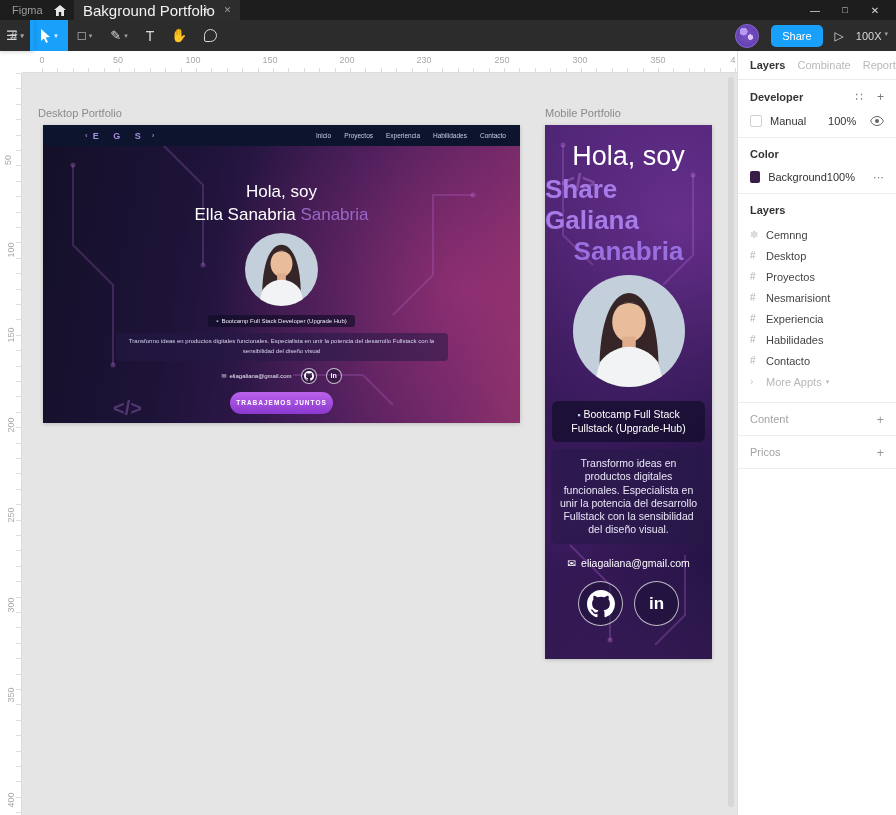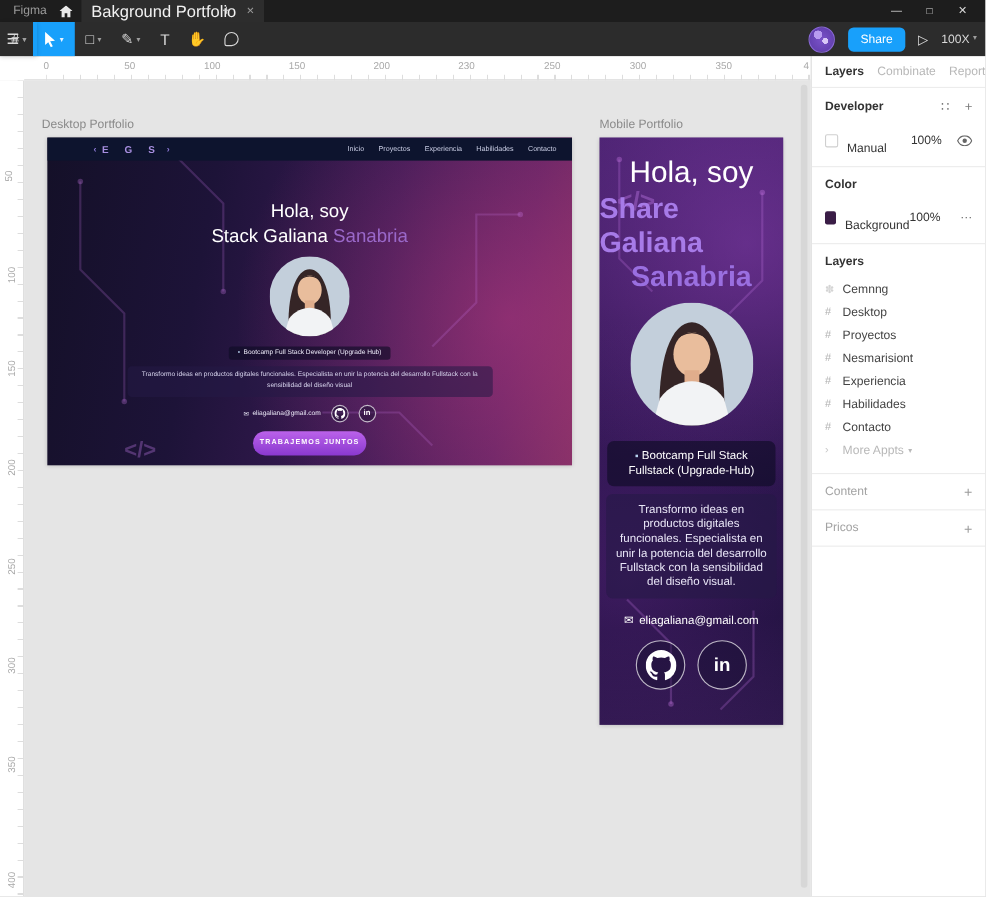--- a/index.html
+++ b/index.html
@@ -117,21 +117,21 @@
   .p-tabs { height:29px; display:flex; align-items:center; gap:12px; padding:0 12px; border-bottom:1px solid #ececec; }
   .p-tab { color:#b8b8b8; cursor:pointer; } .p-tab.active { color:#333; font-weight:bold; }
   .p-sec { padding:10px 12px; border-bottom:1px solid #ececec; }
   .p-title-row { display:flex; align-items:center; }
   .p-title { font-weight:bold; color:#333; }
   .p-title-icons { margin-left:auto; display:flex; gap:14px; color:#7a7a7a; font-size:12px; }
   .p-title-icons span { cursor:pointer; }
   .p-row { margin-top:11px; display:flex; align-items:center; }
   .checkbox { width:12px; height:12px; border:1px solid #cfcfcf; border-radius:2px; background:#fff; cursor:pointer; }
   .swatch { width:12px; height:12px; border-radius:2px; cursor:pointer; }
-  .p-row .lbl { margin-left:8px;margin-top:14px; }
+  .p-row .lbl { margin-left:8px; }
   .p-row .pct { margin-left:22px; color:#333; }
   .p-row .trail { margin-left:auto; color:#666; cursor:pointer; display:flex; align-items:center; }
   .layer-item { display:flex; align-items:center; height:21px; cursor:pointer; }
   .layer-item .ic { width:16px; color:#b0b0b0; font-size:10px; }
   .layer-item .ic.faint { color:#d4d4d4; }
   .layer-item .nm { color:#444; }
   .layer-more { display:flex; align-items:center; height:21px; color:#b8b8b8; cursor:pointer; gap:4px; }
   .layer-more .arr { color:#c8c8c8; font-size:10px; width:12px; }
   .layer-more .chev { font-size:7px; }
   .p-empty { padding:0 12px; height:33px; display:flex; align-items:center; border-bottom:1px solid #ececec; color:#a3a3a3; }
@@ -265,21 +265,21 @@
           <span>Inicio</span>
           <span>Proyectos</span>
           <span>Experiencia</span>
           <span>Habilidades</span>
           <span>Contacto</span>
         </div>
       </div>
       <div class="d-body">
         <div class="d-greet">Hola, soy</div>
         <div class="d-name">
-          <span>Stack Galiana</span>
+          <span>Ella Sanabria</span>
           <span class="accent">Sanabria</span>
         </div>
         <div class="photo-d">
           <svg viewBox="0 0 100 100" width="100%" height="100%">
             <rect width="100" height="100" fill="#c3cfdb"></rect>
             <rect width="100" height="100" fill="url(#)"></rect>
             <path d="M24 100 C21 45 34 16 50 16 C66 16 79 45 76 100 Z" fill="#352526"></path>
             <ellipse cx="50" cy="42" rx="15" ry="18" fill="#e9bd9c"></ellipse>
             <rect x="44" y="55" width="12" height="12" fill="#e0ad8c"></rect>
             <path d="M18 100 L24 78 C31 68 42 64 50 64 C58 64 69 68 76 78 L82 100 Z" fill="#f2f3f5"></path>

